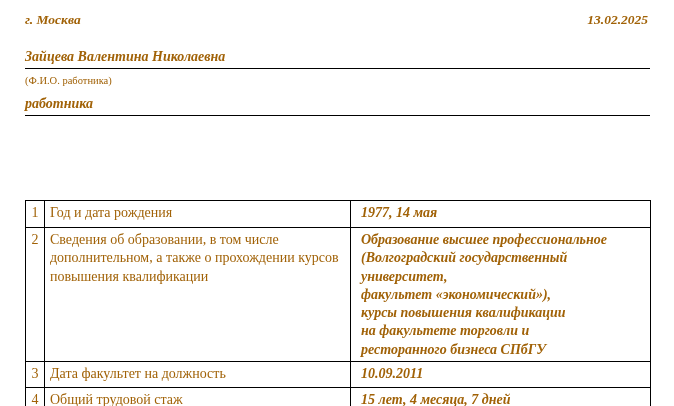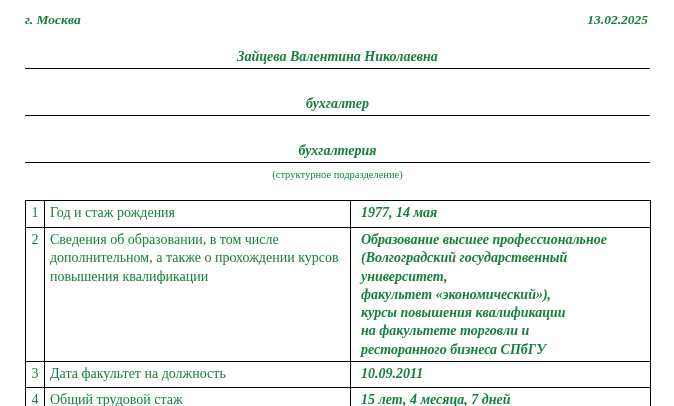--- a/index.html
+++ b/index.html
@@ -1,31 +1,31 @@
 <!DOCTYPE html>
 <html><head>
 <meta charset="utf-8">
 <style>
   * { margin: 0; padding: 0; box-sizing: border-box; }
   html, body { width: 674px; height: 406px; background: #ffffff; overflow: hidden; }
   .page {
     position: relative;
     width: 674px; height: 406px;
     background: #ffffff;
-    color: #15803d;
+    color: #a16207;
     font-family: "Liberation Serif", serif;
     overflow: hidden;
   }
   .top-row {
     position: absolute; top: 12px; left: 25px; right: 26px;
     display: flex; justify-content: space-between;
     font-size: 13.5px; font-weight: bold; font-style: italic;
     line-height: 15px;
   }
-  .field { position: absolute; left: 25px; right: 24px; text-align: center; }
+  .field { position: absolute; left: 25px; right: 24px; }
   .field-name { top: 48px; }
   .field-position { top: 95px; }
   .field-department { top: 142px; }
   .field-value {
     font-size: 14px; font-weight: bold; font-style: italic;
     line-height: 17px; padding-bottom: 3px;
     border-bottom: 1px solid #000000;
   }
   .field-caption {
     font-size: 10.5px; font-weight: normal; font-style: normal;
@@ -60,36 +60,33 @@
 
 <div class="page">
 
   <div class="top-row">
     <span>г. Москва</span>
     <span>13.02.2025</span>
   </div>
 
   <div class="field field-name">
     <div class="field-value">Зайцева Валентина Николаевна</div>
+    <div class="field-caption">(Ф.И.О. работника)</div>
   </div>
 
   <div class="field field-position">
-    <div class="field-value">бухгалтер</div>
+    <div class="field-value">работника</div>
   </div>
 
-  <div class="field field-department">
-    <div class="field-value">бухгалтерия</div>
-    <div class="field-caption">(структурное подразделение)</div>
-  </div>
 
   <table class="info-table">
     <tbody>
       <tr class="r1">
         <td class="num">1</td>
-        <td class="label">Год и стаж рождения</td>
+        <td class="label">Год и дата рождения</td>
         <td class="value">1977, 14 мая</td>
       </tr>
       <tr class="r2">
         <td class="num">2</td>
         <td class="label">Сведения об образовании, в том числе дополнительном, а также о прохождении курсов повышения квалификации</td>
         <td class="value">Образование высшее профессиональное
 (Волгоградский государственный
 университет,
 факультет «экономический»),
 курсы повышения квалификации

